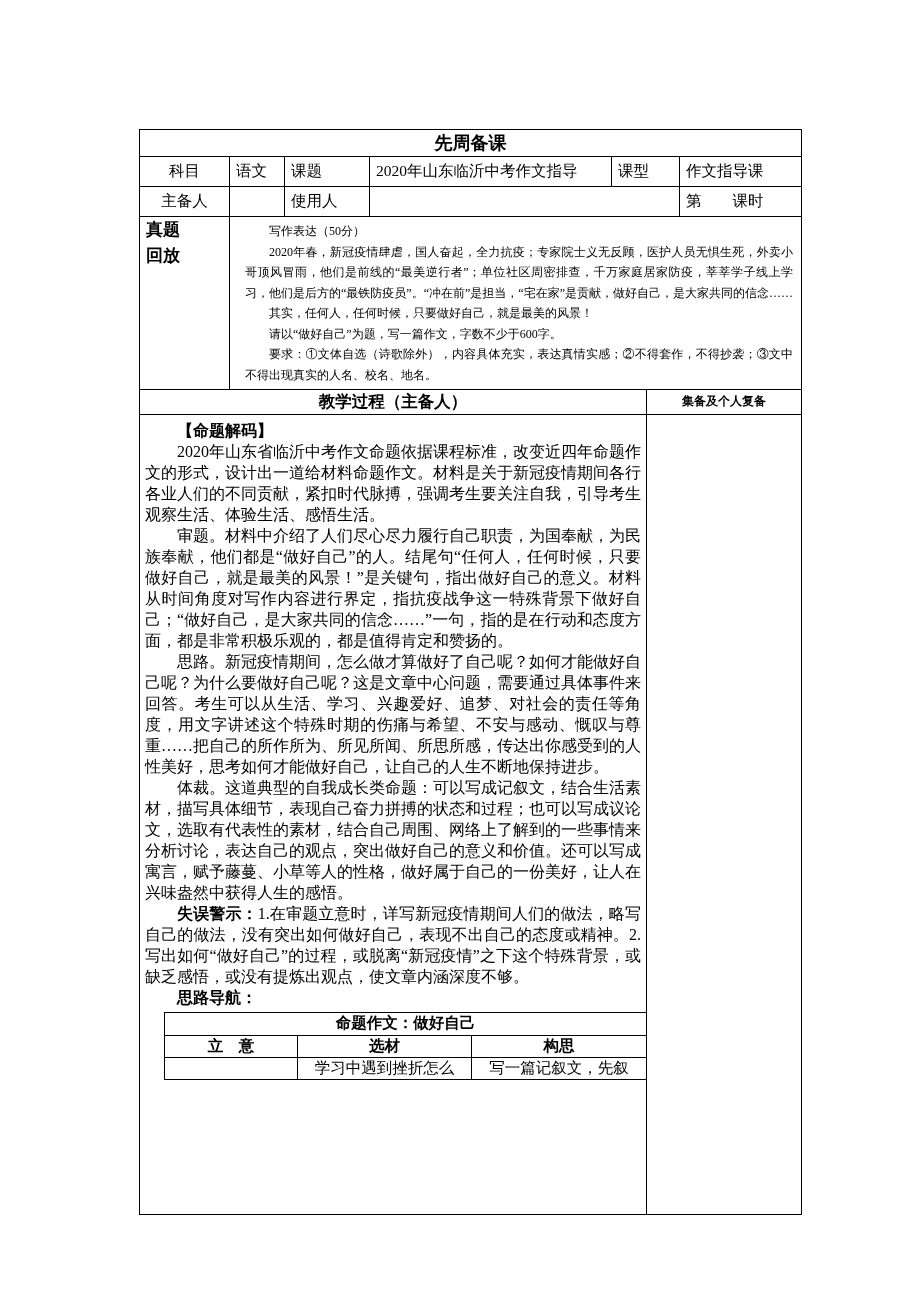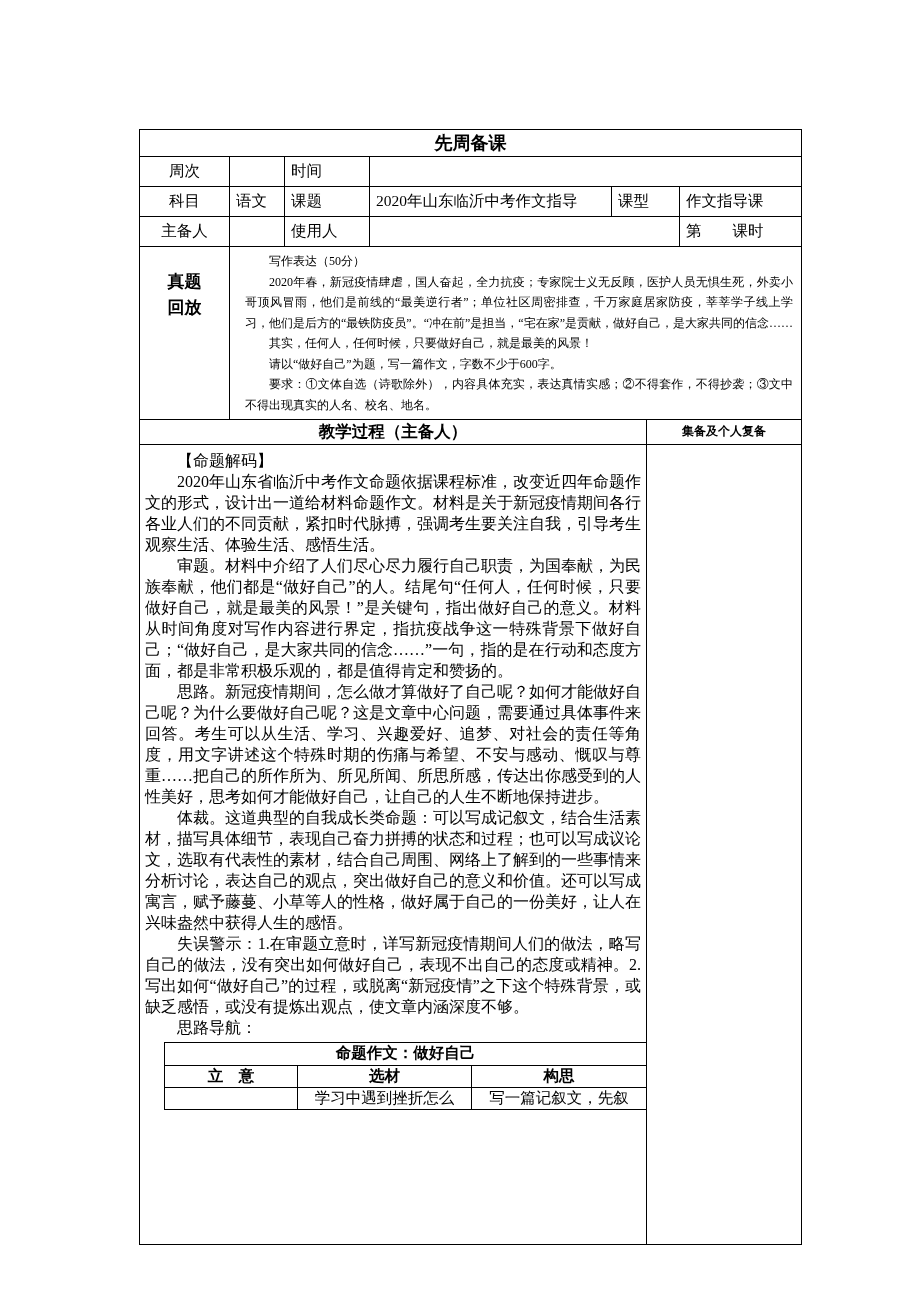--- a/index.html
+++ b/index.html
@@ -5,26 +5,26 @@
   * { margin:0; padding:0; box-sizing:border-box; }
   html,body { background:#fff; }
   .page {
     position:relative; width:920px; height:1302px; background:#fff;
     overflow:hidden; color:#000;
     font-family:"Liberation Serif","DejaVu Serif",serif;
   }
   .doc { position:absolute; left:139px; top:129px; width:662px; }
   table { border-collapse:collapse; table-layout:fixed; width:662px; }
   td { border:1.5px solid #000; font-size:15.5px; vertical-align:middle; padding:0 6px; overflow:hidden; }
-  .bold { font-weight:normal; }
+  .bold { font-weight:bold; }
   .title-cell { height:27px; font-size:18px; font-weight:bold; text-align:center; }
   .info-row td { height:30px; }
   .lbl { text-align:center; padding:0 2px; }
   .nowrap { white-space:nowrap; }
-  .recall-label-cell { vertical-align:top; text-align:center; font-weight:bold; font-size:17px; padding-top:22px; line-height:26px; }
+  .recall-label-cell { vertical-align:top; font-weight:bold; font-size:17px; line-height:26px; }
   .recall-content { vertical-align:top; padding:4px 8px 4px 8px; }
   .recall-content p { font-size:12px; line-height:20.5px; text-indent:2em; text-align:justify;margin-left:7px; }
   .tbl2 { margin-top:-1.5px; }
   .proc-header td { height:25px; font-weight:bold; text-align:center; }
   .proc-title { font-size:16.5px; }
   .side-title { font-size:12px; }
   .main-cell { vertical-align:top; padding:5px 5px; height:800px; }
   .side-cell { vertical-align:top; height:800px; }
   .main-cell p { font-size:16px; line-height:21px; text-indent:2em; text-align:justify; }
   .nav-table { width:482px; margin:4px 0 0 19px; }
@@ -44,26 +44,20 @@
         <col style="width:90px">
           <col style="width:55px">
           <col style="width:85px">
         <col style="width:242px">
           <col style="width:68px">
           <col style="width:122px">
       </colgroup>
       <tbody>
           <tr>
         <td class="title-cell" colspan="6">先周备课</td>
-      </tr>
-      <tr class="info-row">
-        <td class="lbl">周次</td>
-        <td></td>
-        <td>时间</td>
-        <td colspan="3"></td>
       </tr>
       <tr class="info-row">
         <td class="lbl">科目</td>
         <td>语文</td>
         <td>课题</td>
         <td class="nowrap">2020年山东临沂中考作文指导</td>
         <td>课型</td>
         <td>作文指导课</td>
       </tr>
       <tr class="info-row">

